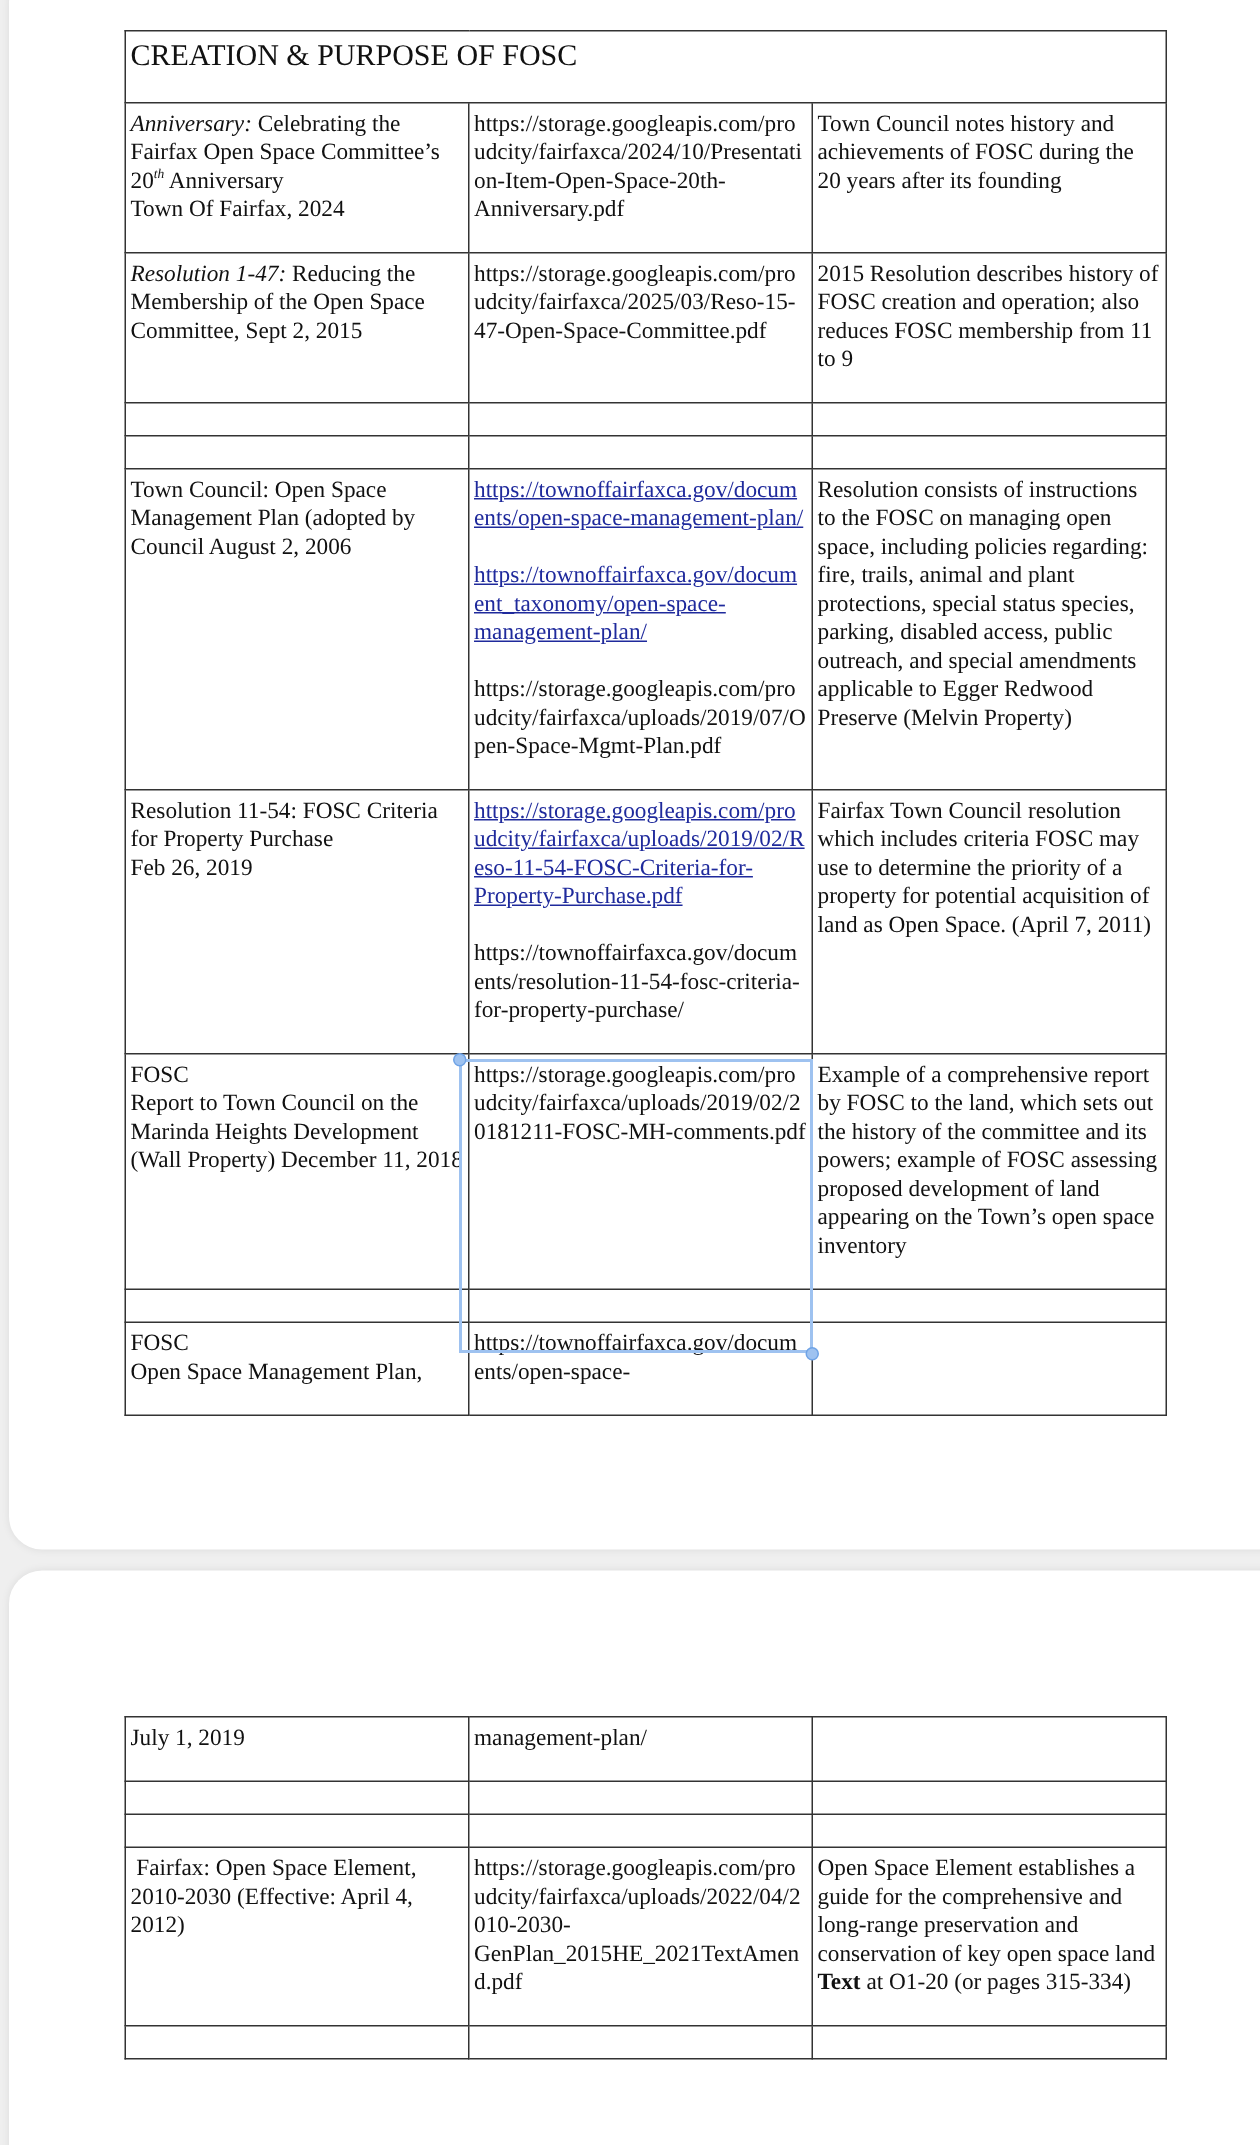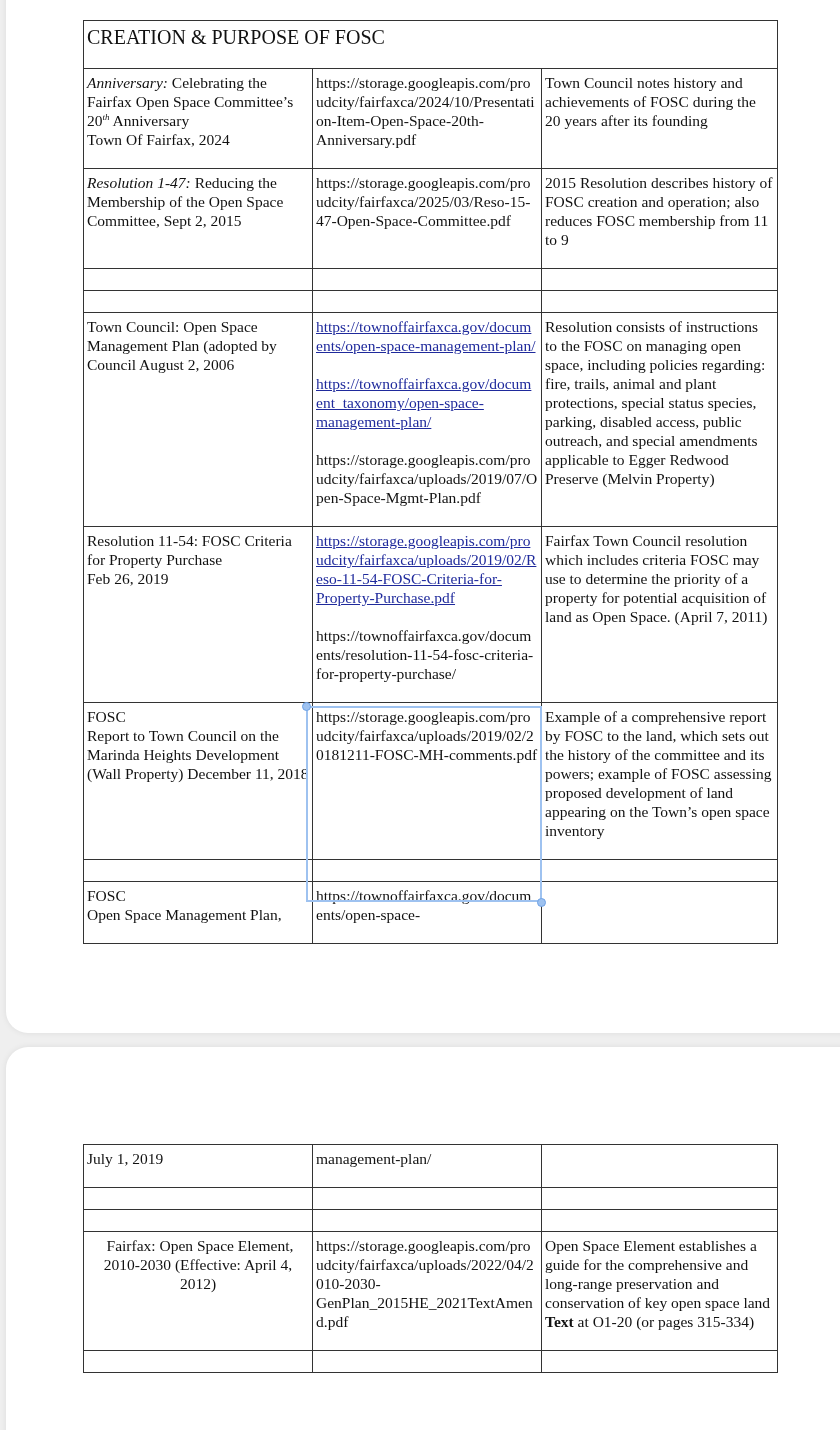--- a/index.html
+++ b/index.html
@@ -174,21 +174,21 @@
       <td></td>
           <td></td>
           <td></td>
     </tr>
     <tr class="empty">
       <td></td>
           <td></td>
           <td></td>
     </tr>
     <tr>
-      <td style="white-space: pre-wrap; text-align: center;"> Fairfax: Open Space Element, 2010-2030 (Effective: April 4, 2012)</td>
+      <td style="white-space: pre-wrap;"> Fairfax: Open Space Element, 2010-2030 (Effective: April 4, 2012)</td>
       <td>https://storage.googleapis.com/proudcity/fairfaxca/uploads/2022/04/2010-2030-GenPlan_2015HE_2021TextAmend.pdf</td>
       <td>
         <span>Open Space Element establishes a guide for the comprehensive and long-range preservation and conservation of key open space land</span><br>
         <b>Text</b><span> at O1-20 (or pages 315-334)</span>
       </td>
     </tr>
     <tr class="empty">
       <td></td>
           <td></td>
           <td></td>

